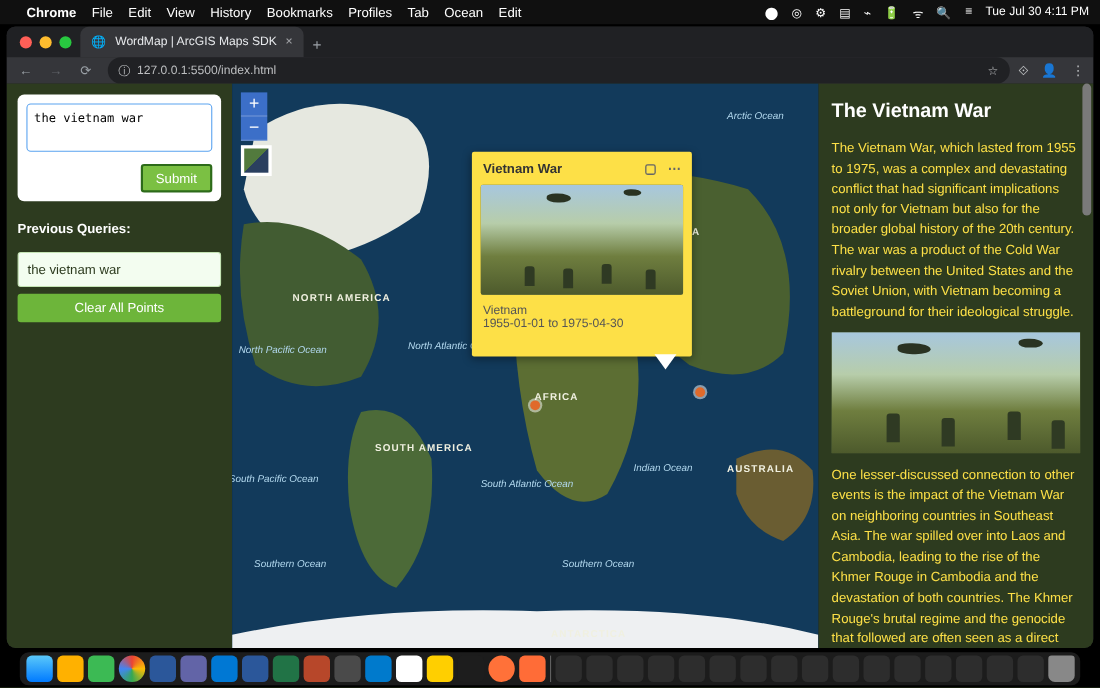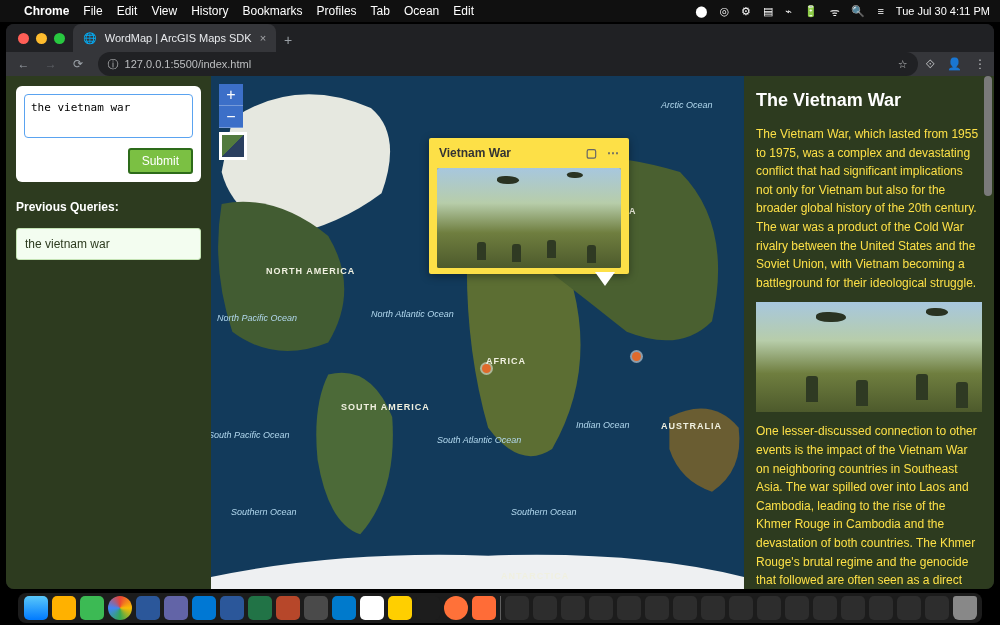--- a/index.html
+++ b/index.html
@@ -242,20 +242,21 @@
 
   <div class="page">
 
     <div class="sidebar-left">
       <div class="querybox clearfix">
         <textarea class="queryinput" style="">the vietnam war</textarea>
         <button class="submitbtn">Submit</button>
       </div>
       <div class="prevq">Previous Queries:</div>
       <div class="qitem">the vietnam war</div>
+      <button class="clearbtn">Clear All Points</button>
     </div>
 
     <div class="map">
       <svg viewBox="0 0 500 520" preserveAspectRatio="none">
 
         <rect width="500" height="520" fill="#123a5b"></rect>
 
         <path d="M20 40 Q80 0 150 30 Q180 55 160 110 Q120 140 70 150 Q20 130 10 90 Z" fill="#e6e8e0"></path>
         <path d="M10 120 Q60 110 110 150 Q140 200 110 250 Q60 270 20 240 Q0 180 10 120 Z" fill="#425c32"></path>
         <path d="M110 280 Q150 270 170 320 Q175 390 140 430 Q110 420 100 360 Q95 310 110 280 Z" fill="#4c6a38"></path>
@@ -305,20 +306,24 @@
         </div>
         <div class="popup-img">
           <div class="war-scene">
             <div class="heli" style="top:8px;left:60px;"></div>
             <div class="heli" style="top:4px;left:130px;width:16px;height:6px;"></div>
             <div class="soldier" style="bottom:8px;left:40px;"></div>
             <div class="soldier" style="bottom:6px;left:75px;"></div>
             <div class="soldier" style="bottom:10px;left:110px;"></div>
             <div class="soldier" style="bottom:5px;left:150px;"></div>
           </div>
+        </div>
+        <div class="popup-body">
+          <div>Vietnam</div>
+          <div>1955-01-01 to 1975-04-30</div>
         </div>
         <div class="popup-tail"></div>
       </div>
     </div>
 
     <div class="sidebar-right">
       <h2>The Vietnam War</h2>
       <p>The Vietnam War, which lasted from 1955 to 1975, was a complex and devastating conflict that had significant implications not only for Vietnam but also for the broader global history of the 20th century. The war was a product of the Cold War rivalry between the United States and the Soviet Union, with Vietnam becoming a battleground for their ideological struggle.</p>
       <div class="story-img">
         <div class="war-scene">

